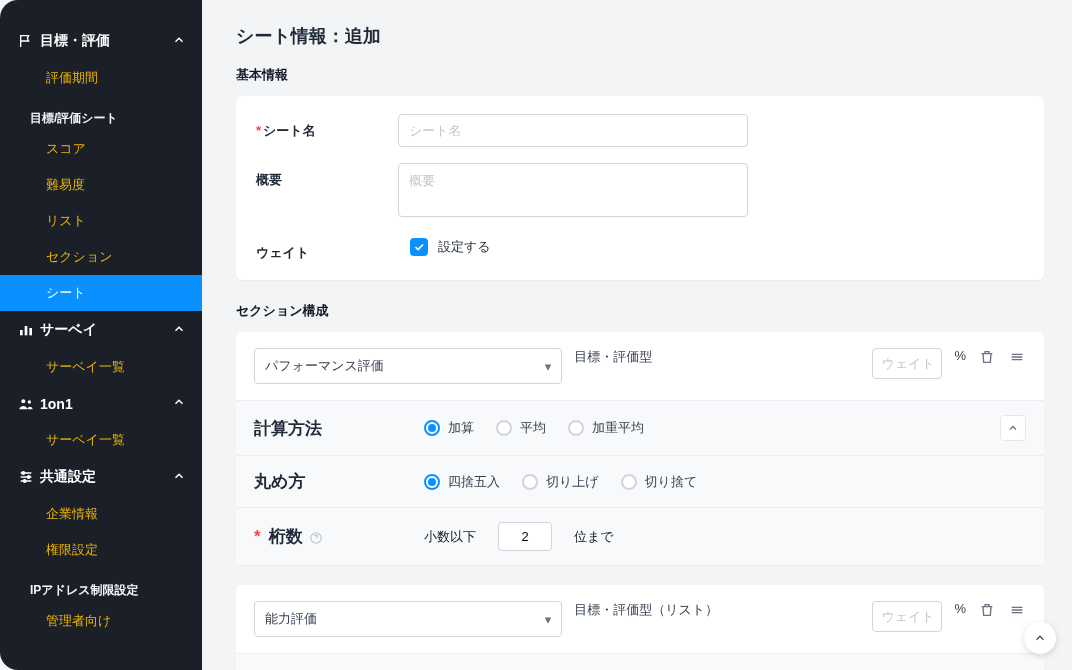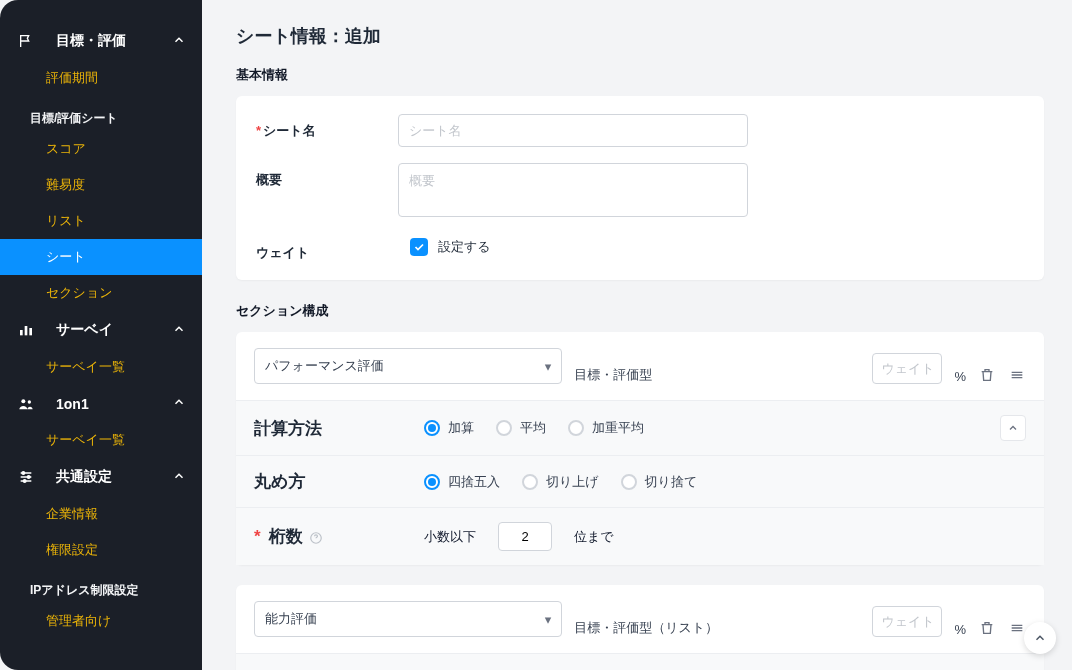--- a/index.html
+++ b/index.html
@@ -23,21 +23,21 @@
   overflow-y: auto;
   flex-shrink: 0;
   padding-top: 22px;
 }
 .nav-section-header {
   display: flex; align-items: center; justify-content: space-between;
   padding: 10px 16px 10px 18px;
   font-weight: 700; font-size: 14px; cursor: pointer;
   color: #fff;
 }
-.nav-section-header .left { display: flex; align-items: center; gap: 22px; }
+.nav-section-header .left { display: flex; align-items: center; gap: 6px; }
 .nav-icon { width: 16px; height: 16px; display: inline-flex; align-items: center; justify-content: center; }
 .nav-icon svg { width: 16px; height: 16px; }
 .chev svg { width: 14px; height: 14px; }
 .nav-item {
   padding: 9px 16px 9px 46px;
   font-size: 13px; color: #eab308;
   cursor: pointer;
 }
 .nav-item.active { background: #0a91ff; color: #fff; }
 .nav-subheader {
@@ -75,21 +75,21 @@
   display: inline-flex; align-items: center; justify-content: center;
 }
 .checkbox svg { width: 12px; height: 12px; }
 
 
 .section-card {
   background: #fff; border-radius: 6px; margin-bottom: 20px;
   box-shadow: 0 1px 2px rgba(0,0,0,0.04);
 }
 .section-head {
-  display: flex; align-items: flex-end; gap: 12px;
+  display: flex; align-items: flex-start; gap: 12px;
   padding: 16px 18px;
 }
 .select {
   flex: 1; border: 1px solid #d1d5db; border-radius: 4px;
   padding: 8px 10px; font-size: 13px; color: #374151;
   display: flex; align-items: center; justify-content: space-between;
   max-width: 440px; background: #fff;
 }
 .select .caret { color: #6b7280; }
 .type-label { font-size: 13px; color: #374151; flex: 1; }
@@ -160,22 +160,22 @@
         <svg viewBox="0 0 24 24" fill="none" stroke="currentColor" stroke-width="2.5">
             <path d="M6 15l6-6 6 6"></path>
           </svg>
       </span>
     </div>
     <div class="nav-item">評価期間</div>
     <div class="nav-subheader">目標/評価シート</div>
     <div class="nav-item">スコア</div>
     <div class="nav-item">難易度</div>
     <div class="nav-item">リスト</div>
+    <div class="nav-item">セクション</div>
     <div class="nav-item active">シート</div>
-    <div class="nav-item">セクション</div>
 
     <div class="nav-section-header">
       <span class="left">
         <span class="nav-icon">
           <svg viewBox="0 0 24 24" fill="currentColor">
               <rect x="3" y="12" width="4" height="8"></rect>
               <rect x="10" y="6" width="4" height="14"></rect>
               <rect x="17" y="9" width="4" height="11"></rect>
             </svg>
         </span>

